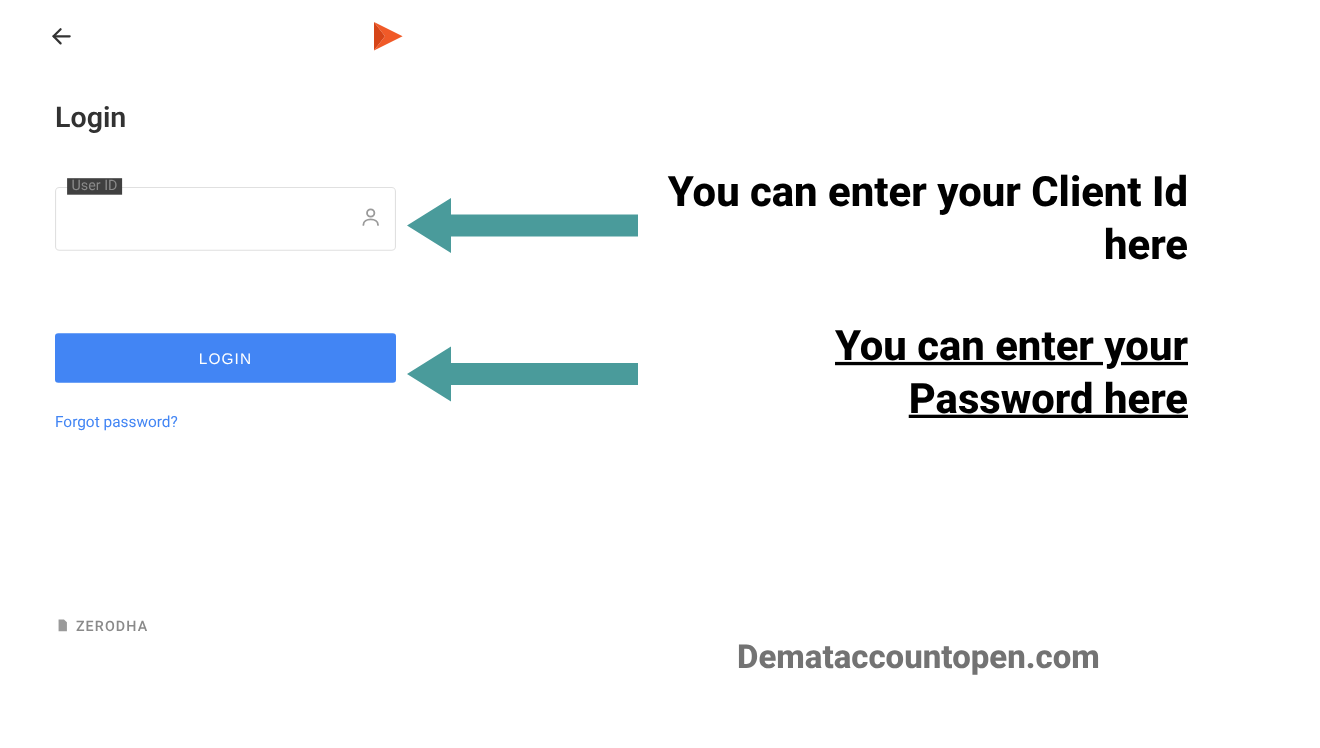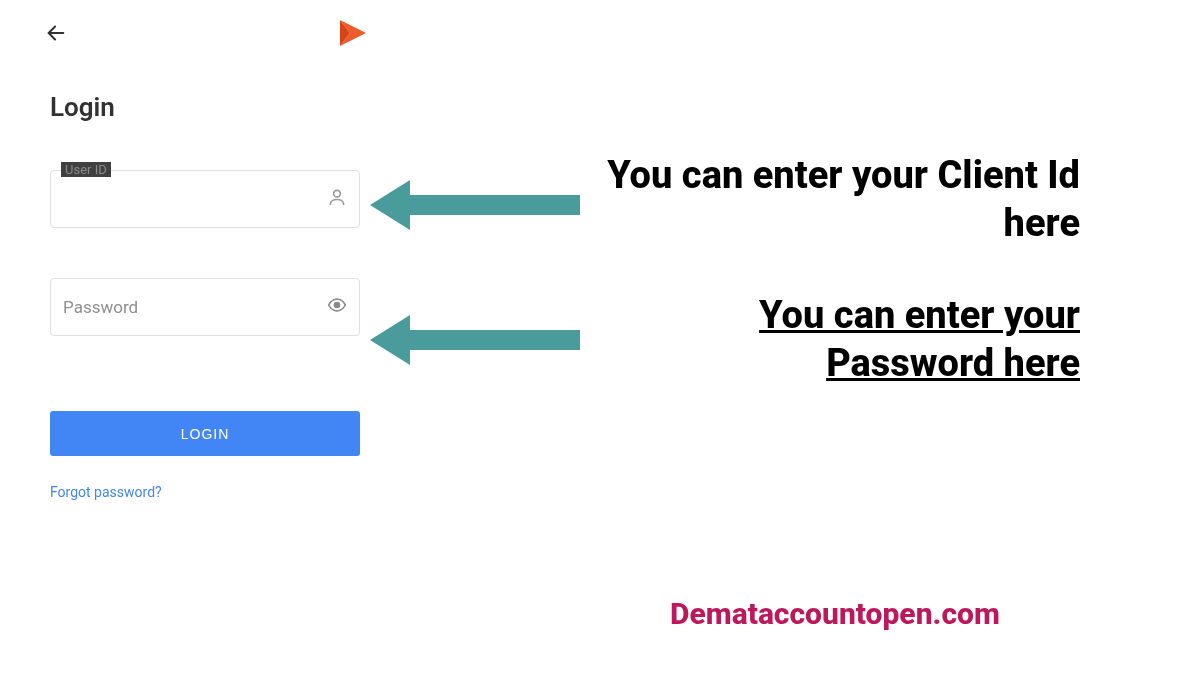--- a/index.html
+++ b/index.html
@@ -145,22 +145,21 @@
       top: 292px;
       width: 480px;
       text-decoration: underline;
     }
     .site-credit {
       position: absolute;
       left: 670px;
       top: 580px;
       font-weight: 800;
       font-size: 30px;
-      color: #be185d;
-      margin-top: 16px;
+      color: #737373;
     }
     .arrow1 { left: 370px; top: 175px; }
     .arrow2 { left: 370px; top: 310px; }
   </style>
 </head>
 <body>
 
 <div class="back-btn">
   <svg width="22" height="22" viewBox="0 0 24 24" fill="none" stroke="#333" stroke-width="2.2" stroke-linecap="round" stroke-linejoin="round">
     <line x1="20" y1="12" x2="4" y2="12"></line>
@@ -183,37 +182,35 @@
     <span class="input-label">User ID</span>
     <input class="input-field" type="text" style="">
     <span class="input-icon">
       <svg width="20" height="20" viewBox="0 0 24 24" fill="none" stroke="#9a9a9a" stroke-width="2" stroke-linecap="round" stroke-linejoin="round">
         <circle cx="12" cy="8" r="4"></circle>
         <path d="M4 21c0-4 4-6 8-6s8 2 8 6"></path>
       </svg>
     </span>
   </div>
 
-  <div class="input-group pw">
-    <span class="pw-placeholder">Password</span>
-    <input class="input-field" type="password" style="">
-    <span class="input-icon">
-      <svg width="20" height="20" viewBox="0 0 24 24" fill="none" stroke="#8a8a8a" stroke-width="2" stroke-linecap="round" stroke-linejoin="round">
-        <path d="M2 12s3.5-7 10-7 10 7 10 7-3.5 7-10 7S2 12 2 12z"></path>
-        <circle cx="12" cy="12" r="3" fill="#8a8a8a"></circle>
+
+  <button class="login-btn">LOGIN</button>
+
+  <a class="forgot-link">Forgot password?</a>
+</div>
+
+<div class="footer-block">
+  <div class="brand-row">
+    <span>
+      <svg width="13" height="13" viewBox="0 0 24 24" fill="#9a9a9a">
+        <path d="M6 2h9l5 5v15H6z"></path>
       </svg>
     </span>
+    <span>ZERODHA</span>
   </div>
-
-  <button class="login-btn">LOGIN</button>
-
-  <a class="forgot-link">Forgot password?</a>
-</div>
-
-<div class="footer-block">
 </div>
 
 <div class="arrow arrow1">
   <svg width="215" height="60" viewBox="0 0 215 60">
     <polygon points="0,30 40,5 40,20 210,20 210,40 40,40 40,55" fill="#4a9b9b"></polygon>
   </svg>
 </div>
 <div class="arrow arrow2">
   <svg width="215" height="60" viewBox="0 0 215 60">
     <polygon points="0,30 40,5 40,20 210,20 210,40 40,40 40,55" fill="#4a9b9b"></polygon>

